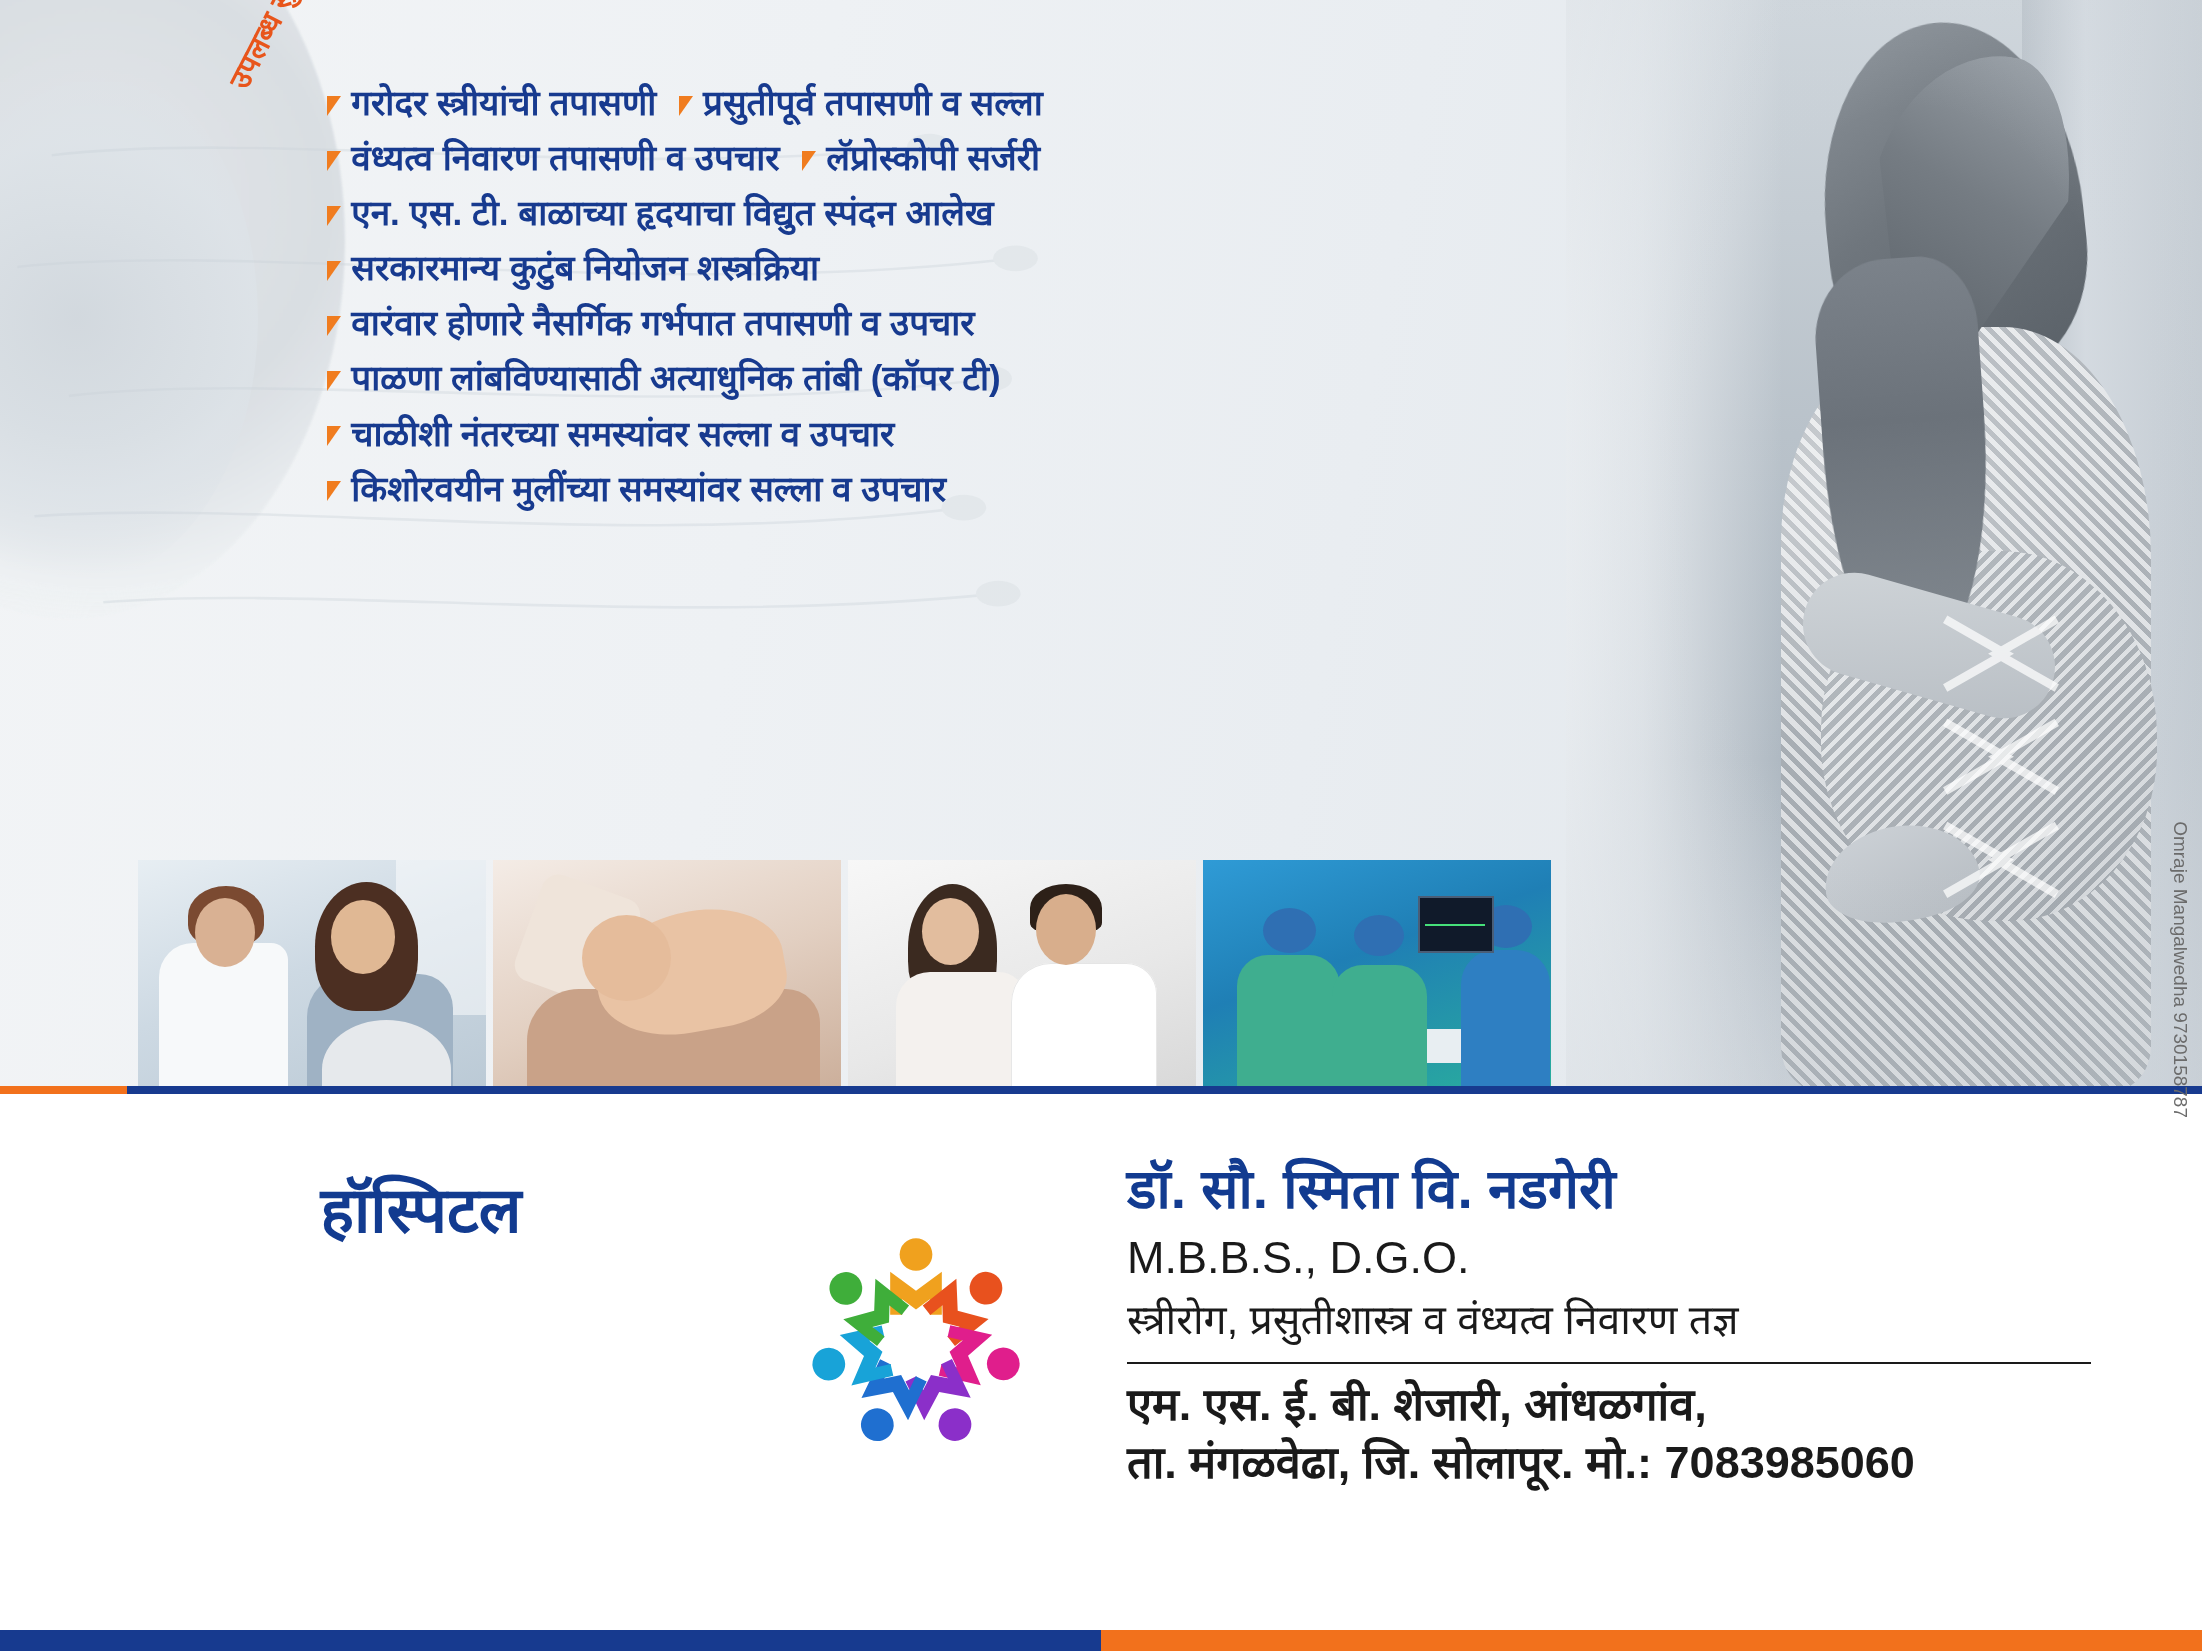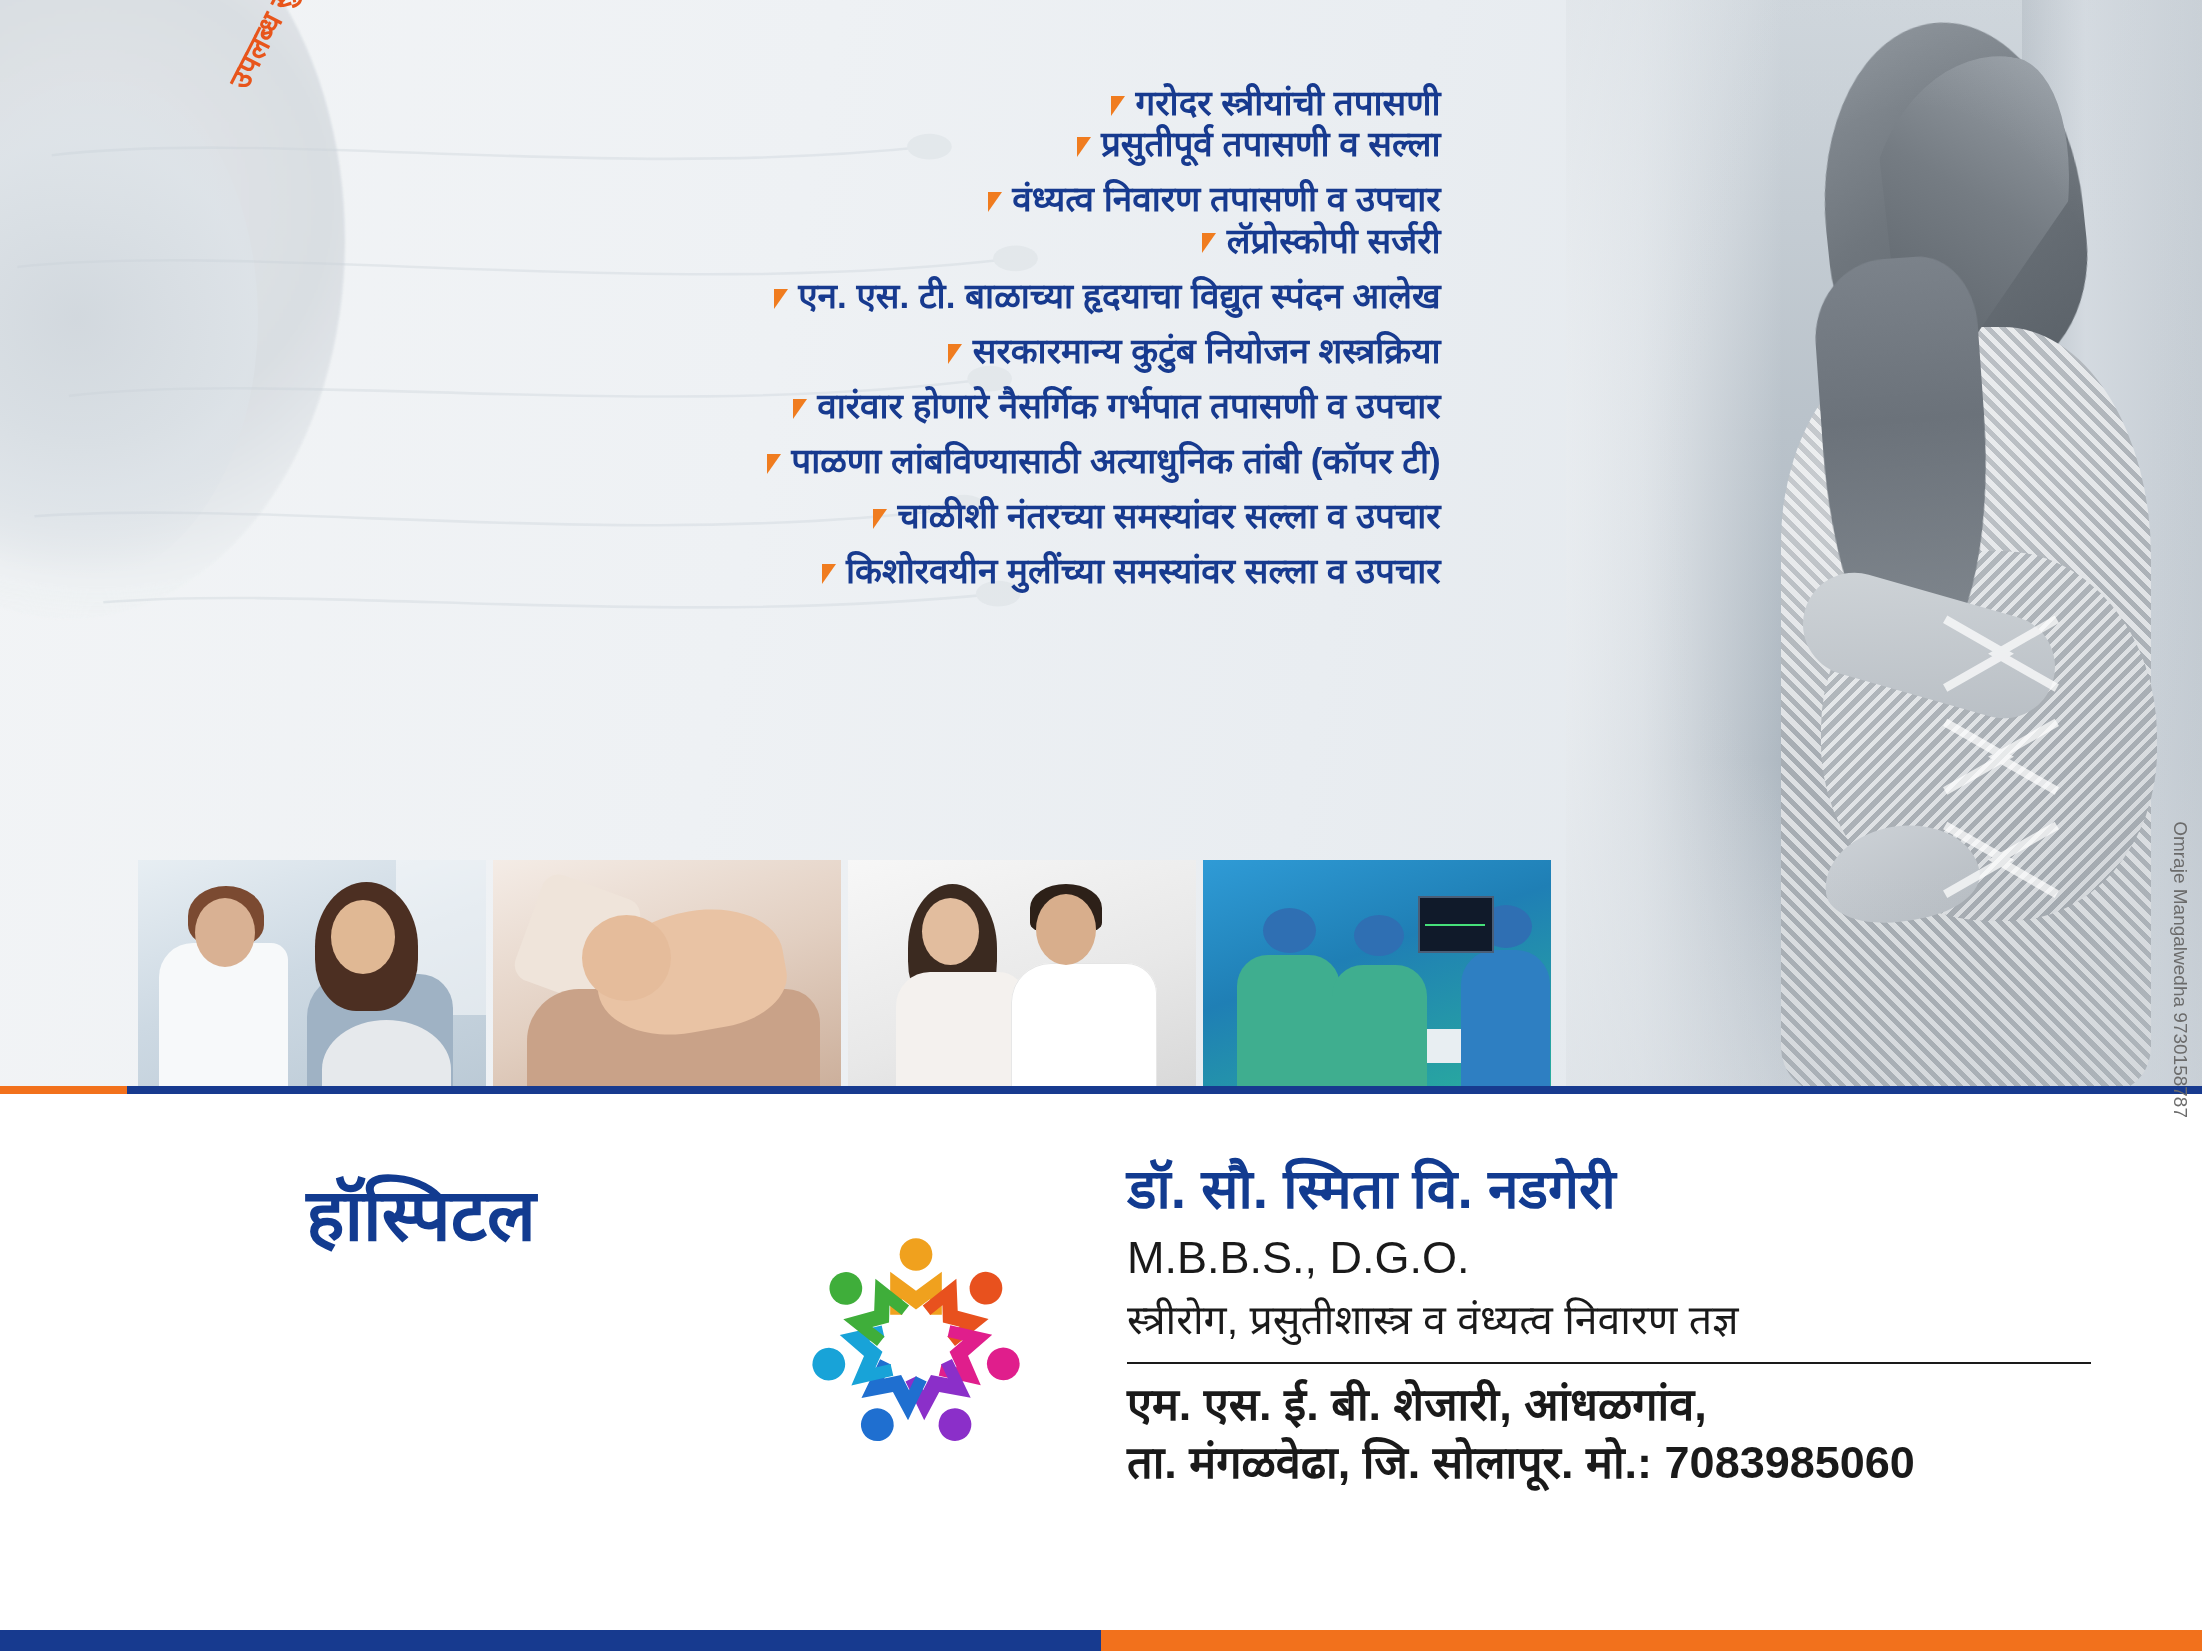--- a/index.html
+++ b/index.html
@@ -176,24 +176,23 @@
     white-space: nowrap;
   }
 
   .services {
     position: absolute;
     left: 327px; top: 82px;
     width: 1136px;
   }
   .svc-row {
     display: flex;
-    align-items: flex-end;
+    align-items: center;
     flex-wrap: nowrap;
     margin-bottom: 13.8px;
-    flex-direction: column;
   }
   .svc-item {
     display: flex;
     align-items: flex-start;
     margin-right: 22.4px;
     white-space: nowrap;
   }
   .bullet {
     display: inline-block;
     width: 0; height: 0;
@@ -290,21 +289,21 @@
     text-align: center;
   }
   .brand-1 {
     font-size: 116px;
     line-height: 1;
     font-weight: 800;
     color: #e8461c;
     letter-spacing: -0.9px;
   }
   .brand-2 {
-    font-size: 72px;
+    font-size: 63px;
     line-height: 1.1;
     font-weight: 800;
     color: #123b90;
     margin-top: 5.2px;
   }
 
   .logo {
     position: absolute;
     left: 774px; top: 108px;
     width: 284px; height: 284px;

